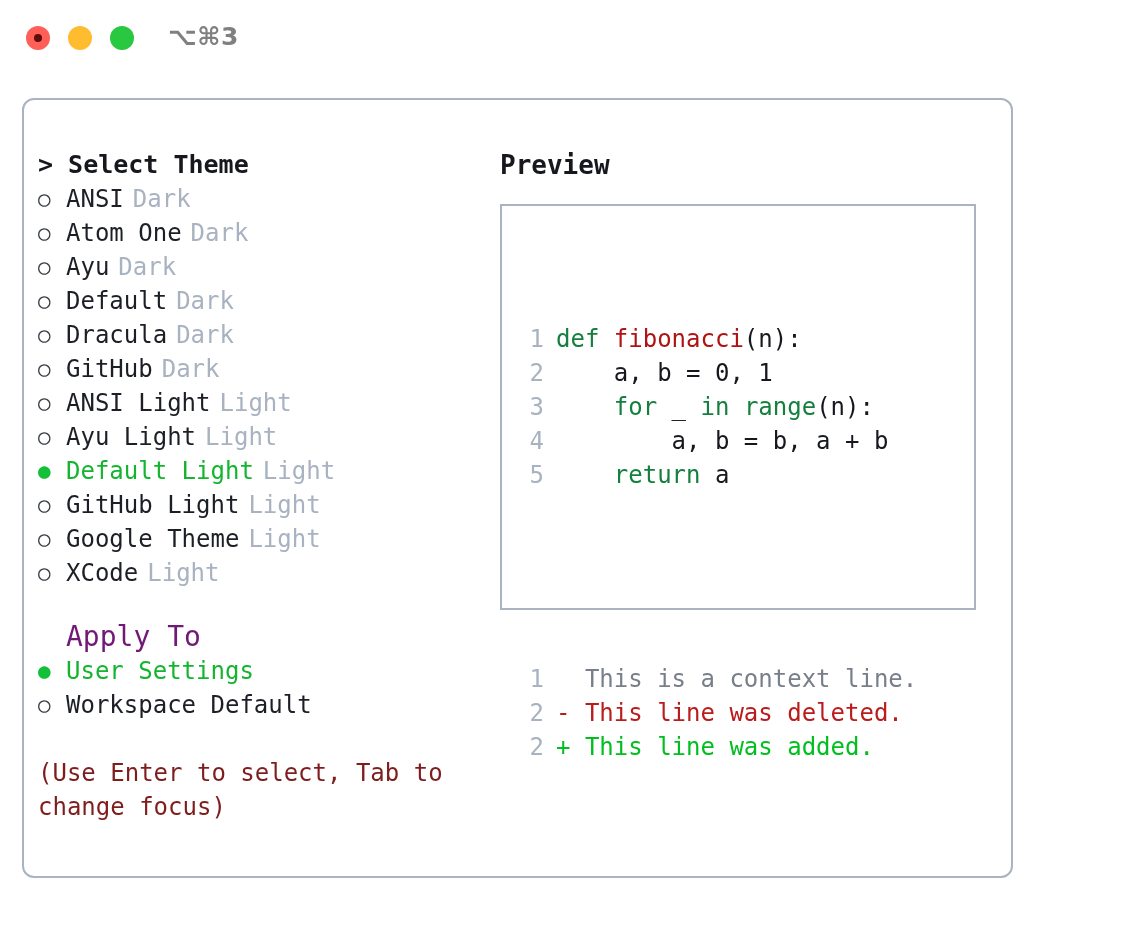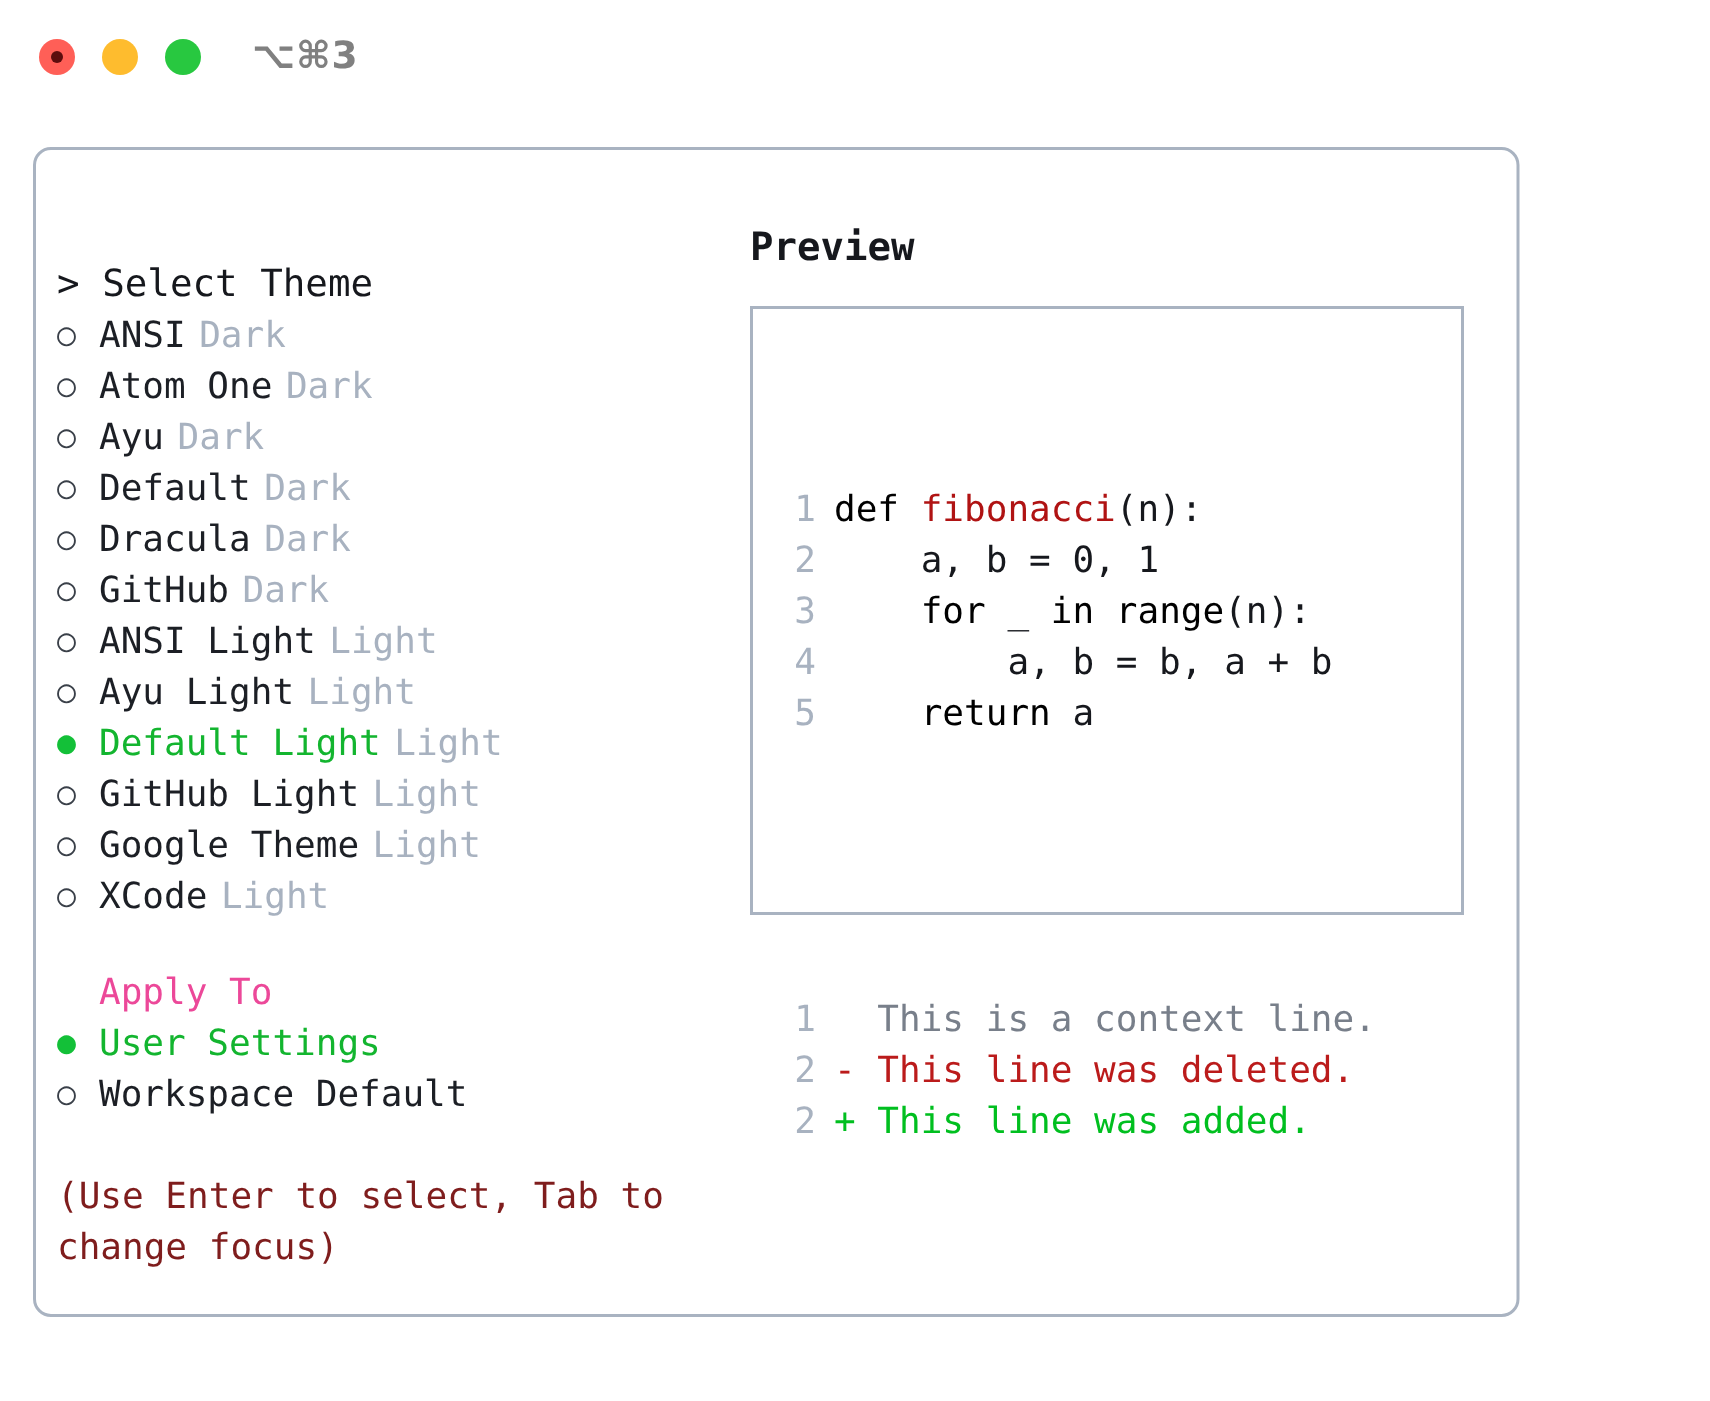--- a/index.html
+++ b/index.html
@@ -90,25 +90,24 @@
   .pane-right {
     position: absolute;
     left: 476px;
     top: 48px;
     width: 500px;
   }
 
   
   .section-head {
     font-size: 25px;
-    font-weight: normal;
+    font-weight: bold;
     color: #16181d;
     line-height: 34px;
     white-space: pre;
-    margin-top: 24px;
   }
   .opt-row {
     display: flex;
     align-items: baseline;
     line-height: 34px;
     height: 34px;
     font-size: 24px;
     white-space: pre;
   }
   .bullet {
@@ -122,22 +121,22 @@
   .bullet.on {
     color: #13c038;
   }
   .opt-label { color: #1c1f25; }
   .opt-label.sel { color: #13b52f; }
   .opt-tag {
     color: #a8b2c0;
     margin-left: 9px;
   }
   .subhead {
-    font-size: 24px;
-    color: #ec4899;
+    font-size: 28px;
+    color: #701a75;
     line-height: 34px;
     padding-left: 28px;
     white-space: pre;
   }
   .spacer-sm { height: 30px; }
   .spacer-md { height: 34px; }
   .hint {
     font-size: 24px;
     color: #7f1d1d;
     line-height: 34px;
@@ -170,21 +169,21 @@
     white-space: pre;
   }
   .cline { display: block; height: 34px; white-space: pre; }
   .ln {
     display: inline-block;
     width: 26px;
     text-align: right;
     color: #a8b2c0;
     margin-right: 12px;
   }
-  .kw   { color: #000000; }
+  .kw   { color: #15803d; }
   .fn   { color: #b01313; }
   .pln  { color: #16181d; }
   .gap  { height: 34px; display: block; }
   .ctx  { color: #787f8a; }
   .del  { color: #bb1b1b; }
   .add  { color: #00bf1f; }
 </style>
 </head>
 <body>
 

